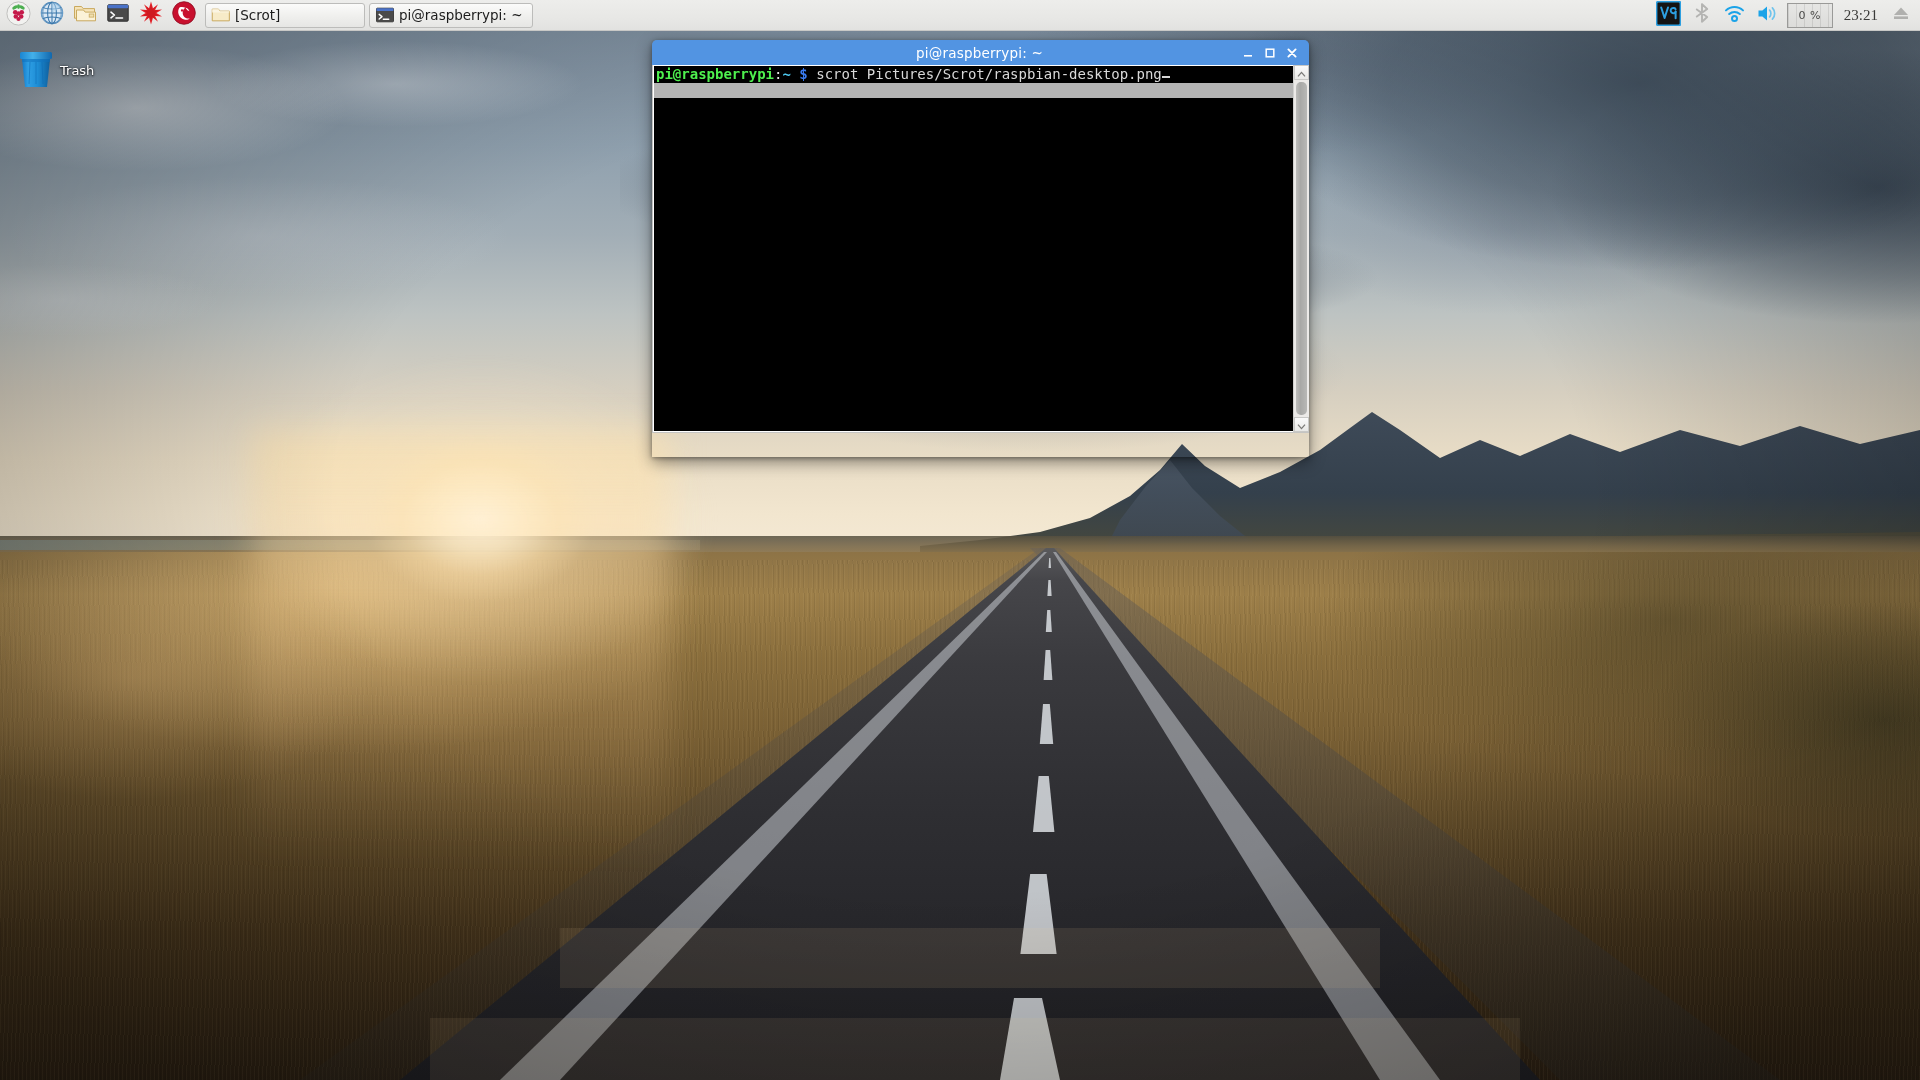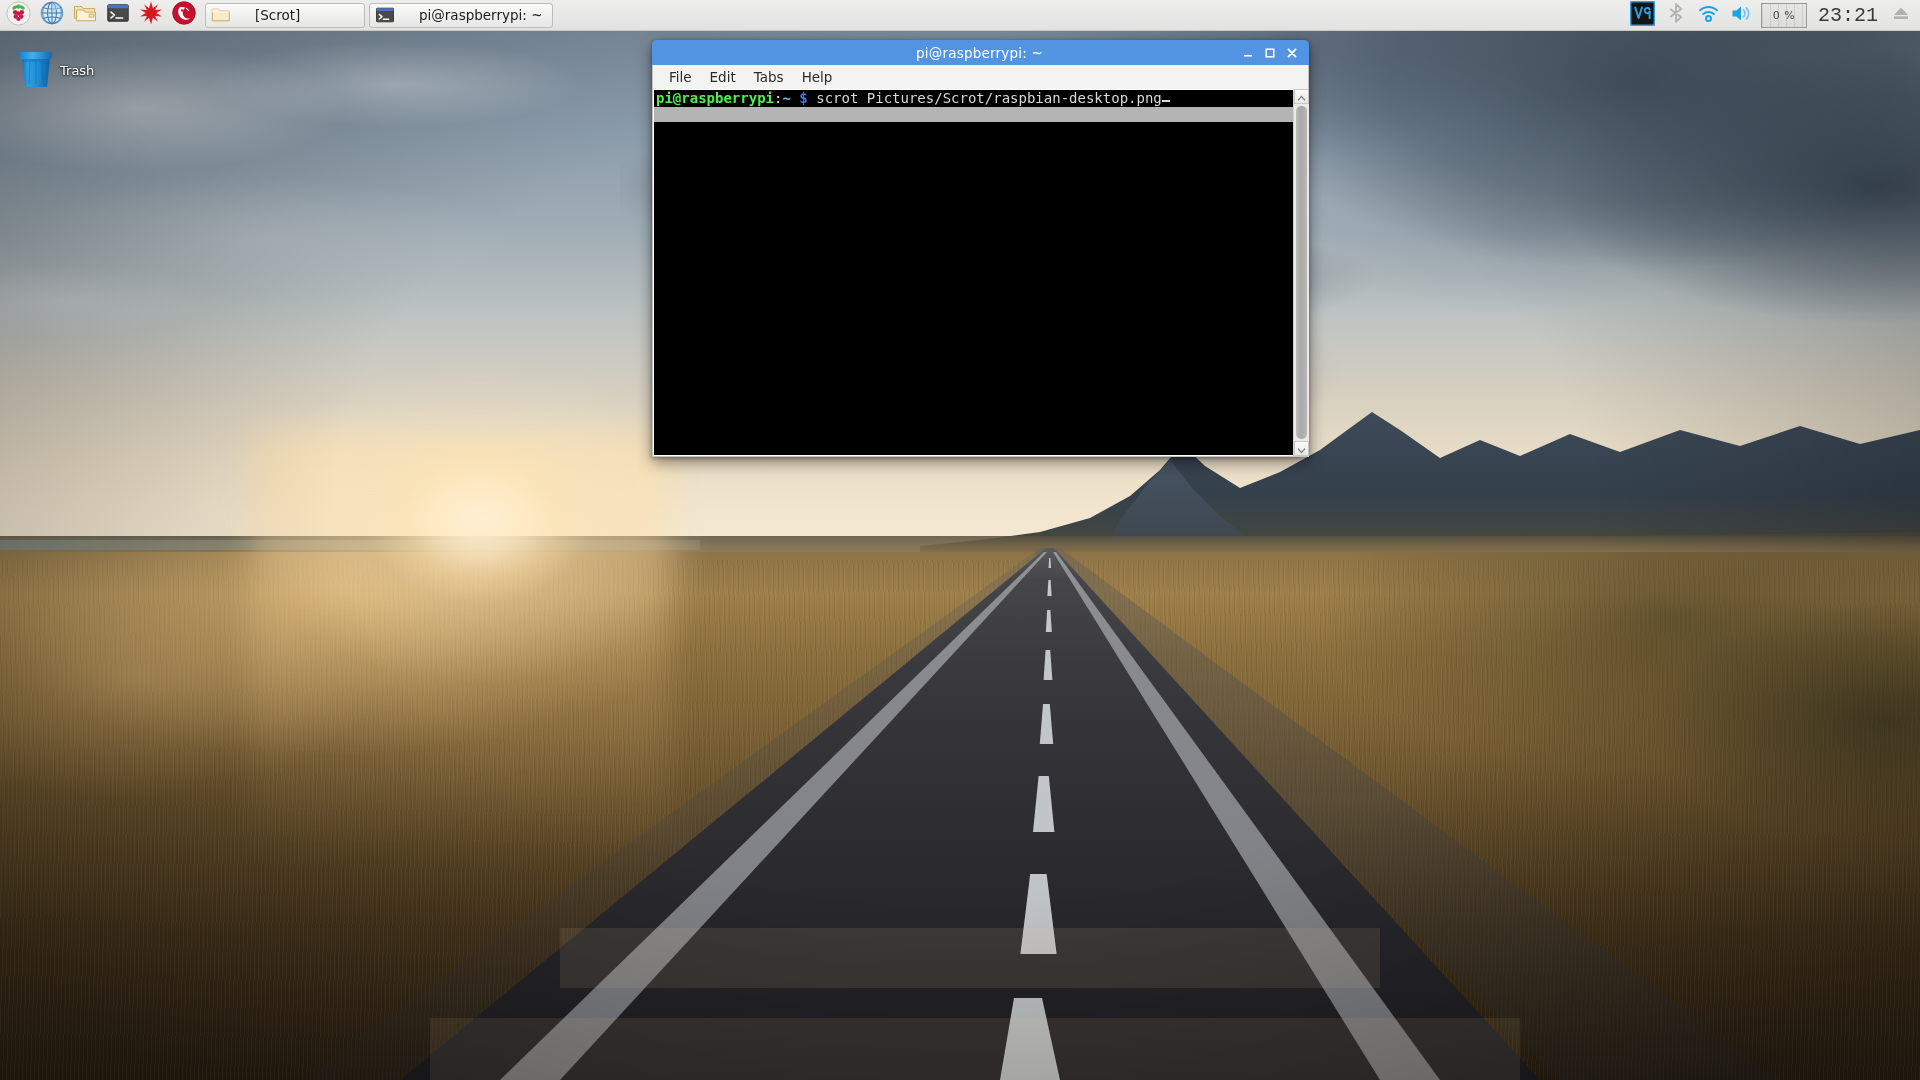--- a/index.html
+++ b/index.html
@@ -162,40 +162,40 @@
   #launchers { display: flex; align-items: center; padding-left: 3px; gap: 2px; }
   .launcher {
     width: 31px; height: 29px;
     display: flex; align-items: center; justify-content: center;
     cursor: pointer; border-radius: 2px;
   }
 
   #window-buttons { display: flex; align-items: center; gap: 4px; margin-left: 6px; flex: 0 0 auto; }
   .win-btn {
     height: 25px; min-width: 120px;
-    display: flex; align-items: center; gap: 24px;
+    display: flex; align-items: center; gap: 4px;
     padding: 0 10px 0 5px;
     border: 1px solid #bcbcba;
     border-radius: 3px;
     background: linear-gradient(to bottom, #fbfbfa 0%, #f0f0ee 50%, #e6e6e4 100%);
     font-size: 13.5px; color: #1c1c1c;
     box-sizing: border-box; cursor: pointer;
     white-space: nowrap;
   }
   .win-btn .wb-icon { width: 20px; height: 20px; flex: 0 0 20px; position: relative; }
 
   #tray-spacer { flex: 1 1 auto; }
   #tray { display: flex; align-items: center; gap: 0px; padding-right: 4px; }
   .tray-item {
     height: 29px; display: flex; align-items: center; justify-content: center;
     padding: 0 5px; cursor: pointer;
   }
   #clock {
-    font-size: 20px; color: #3a3a38; padding: 0 8px;
-    font-family: Liberation Mono, monospace;
+    font-size: 15px; color: #3a3a38; padding: 0 8px;
+    font-family: Liberation Serif, serif;
   }
   #cpu-meter {
     width: 46px; height: 25px;
     border: 1px solid #9a9a98;
     background: linear-gradient(to bottom, #e6e6e4, #dcdcda);
     display: flex; align-items: center; justify-content: center;
     font-size: 11px; color: #4a4a48; box-sizing: border-box;
     font-family: "DejaVu Sans", "Liberation Sans", sans-serif;
     margin: 0 3px;
     position: relative;
@@ -445,26 +445,20 @@
         <div class="tb-btn">
           <span>
             <svg width="12" height="12" viewBox="0 0 12 12">
               <path d="M2.4,2.4 L9.6,9.6 M9.6,2.4 L2.4,9.6" stroke="#ffffff" stroke-width="1.9" stroke-linecap="round"></path>
             </svg>
           </span>
         </div>
       </div>
     </div>
 
-    <div id="menubar">
-      <div class="menu-item">File</div>
-      <div class="menu-item">Edit</div>
-      <div class="menu-item">Tabs</div>
-      <div class="menu-item">Help</div>
-    </div>
 
     <div id="term-body">
       <div id="term-screen">
         <div class="term-line"><span class="t-user">pi@raspberrypi</span><span class="t-punct">:</span><span class="t-path">~</span><span class="t-punct"> </span><span class="t-dollar">$</span><span class="t-cmd"> </span><span class="t-cmd">scrot Pictures/Scrot/raspbian-desktop.png</span><span class="t-cursor"></span></div>
         <div class="term-sel"></div>
       </div>
 
       <div id="term-scrollbar">
         <div class="sb-arrow">
           <span>

